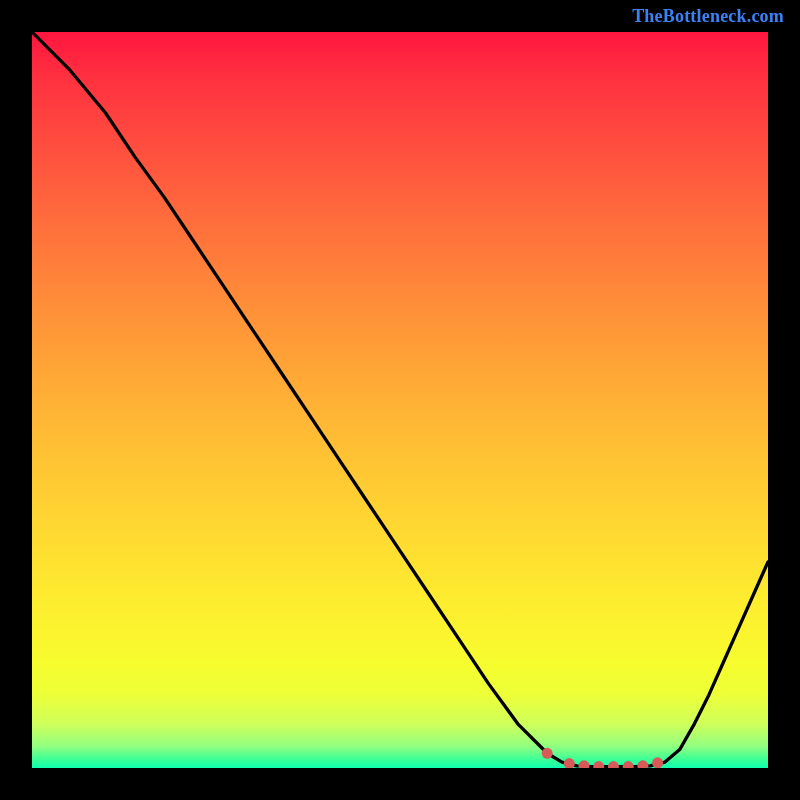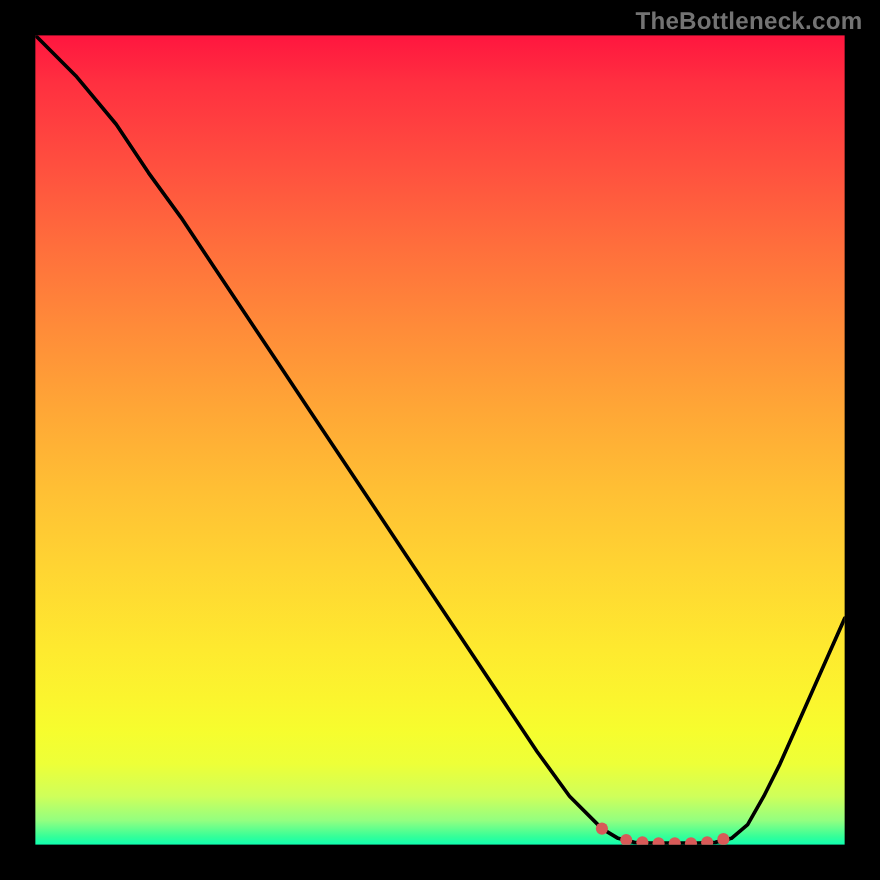--- a/index.html
+++ b/index.html
@@ -59,25 +59,26 @@
     fill: none;
     stroke: #000;
     stroke-width: 3.3;
     stroke-linecap: round;
     stroke-linejoin: round;
   }
   .watermark {
     position: absolute;
     top: 6px;
     right: 16px;
-    font-size: 22px;
+    font-size: 18px;
     font-weight: 600;
     letter-spacing: 0.2px;
-    color: #737373;
+    color: #3b82f6;
     user-select: none;
+    font-family: Liberation Serif, serif;
   }
 </style>
 </head>
 <body>
 
 <div class="stage">
 
   <div class="watermark">TheBottleneck.com</div>
 
   <div class="plot-area">

